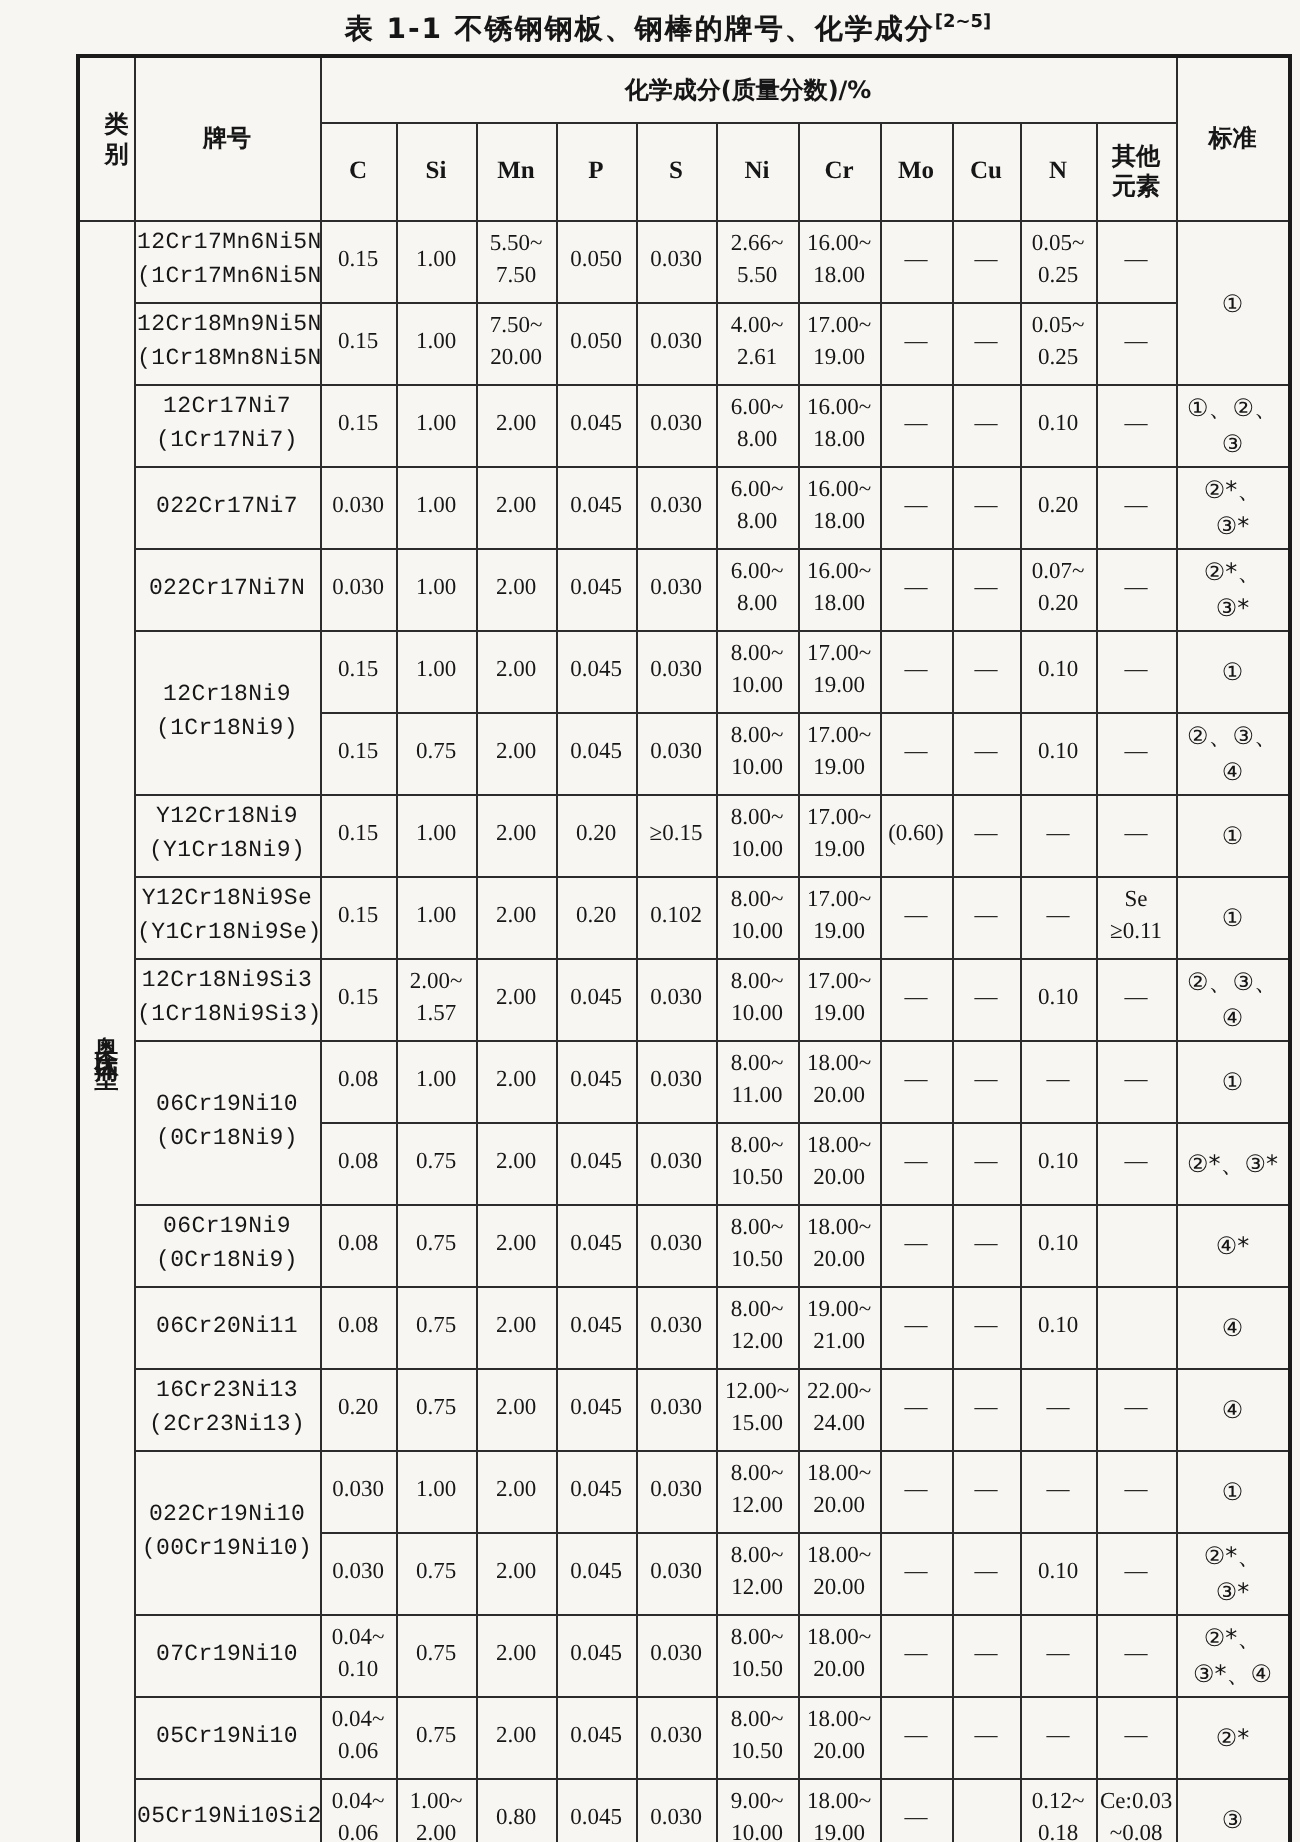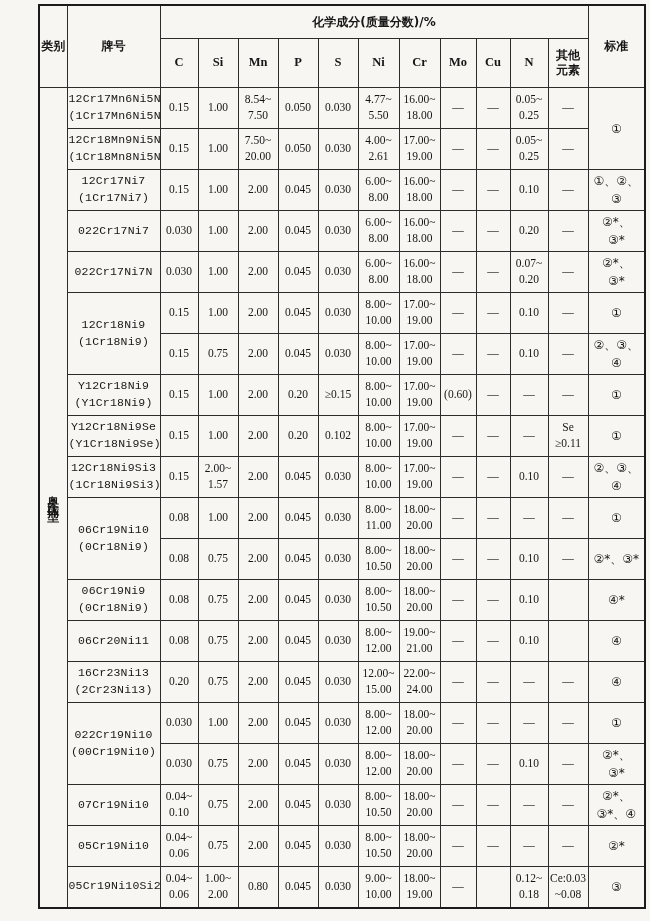--- a/index.html
+++ b/index.html
@@ -53,26 +53,27 @@
   .vert{
     writing-mode:vertical-rl;
     text-orientation:upright;
     letter-spacing:5px;
     display:inline-block;
     line-height:1;
   }
   td.grade-cell{font-size:11.5px;line-height:1.45;letter-spacing:0.2px;font-family:Liberation Mono, monospace;}
   td.val-cell{font-size:11.5px;line-height:1.35;}
   td.std-cell{font-size:12px;line-height:1.5;font-family:"DejaVu Sans","Liberation Sans",sans-serif;}
-  th.cat-h{font-size:12px;line-height:1.3;}
+  th.cat-h{font-size:12px;line-height:1.3;padding-left:11px;}
 </style>
 </head>
 <body>
 
 <div class="page">
+  <div class="doc-title"><span>表 1-1  不锈钢钢板、钢棒的牌号、化学成分</span><sup>[2~5]</sup></div>
 
   <table class="comp">
     <colgroup>
       <col style="width:28px">
         <col style="width:93px">
       <col style="width:38px">
         <col style="width:40px">
         <col style="width:40px">
       <col style="width:40px">
         <col style="width:40px">
@@ -106,25 +107,25 @@
 元素</th>
       </tr>
     </thead>
     <tbody>
         <tr class="body-row">
           <td rowspan="20" class="cat-cell"><span class="vert">奥氏体型</span></td>
           <td rowspan="1" class="grade-cell">12Cr17Mn6Ni5N
 (1Cr17Mn6Ni5N)</td>
           <td class="val-cell">0.15</td>
           <td class="val-cell">1.00</td>
-          <td class="val-cell">8.54~
+          <td class="val-cell">5.50~
 7.50</td>
           <td class="val-cell">0.050</td>
           <td class="val-cell">0.030</td>
-          <td class="val-cell">4.77~
+          <td class="val-cell">2.66~
 5.50</td>
           <td class="val-cell">16.00~
 18.00</td>
           <td class="val-cell">—</td>
           <td class="val-cell">—</td>
           <td class="val-cell">0.05~
 0.25</td>
           <td class="val-cell">—</td>
           <td rowspan="2" class="std-cell">①</td>
         </tr>

